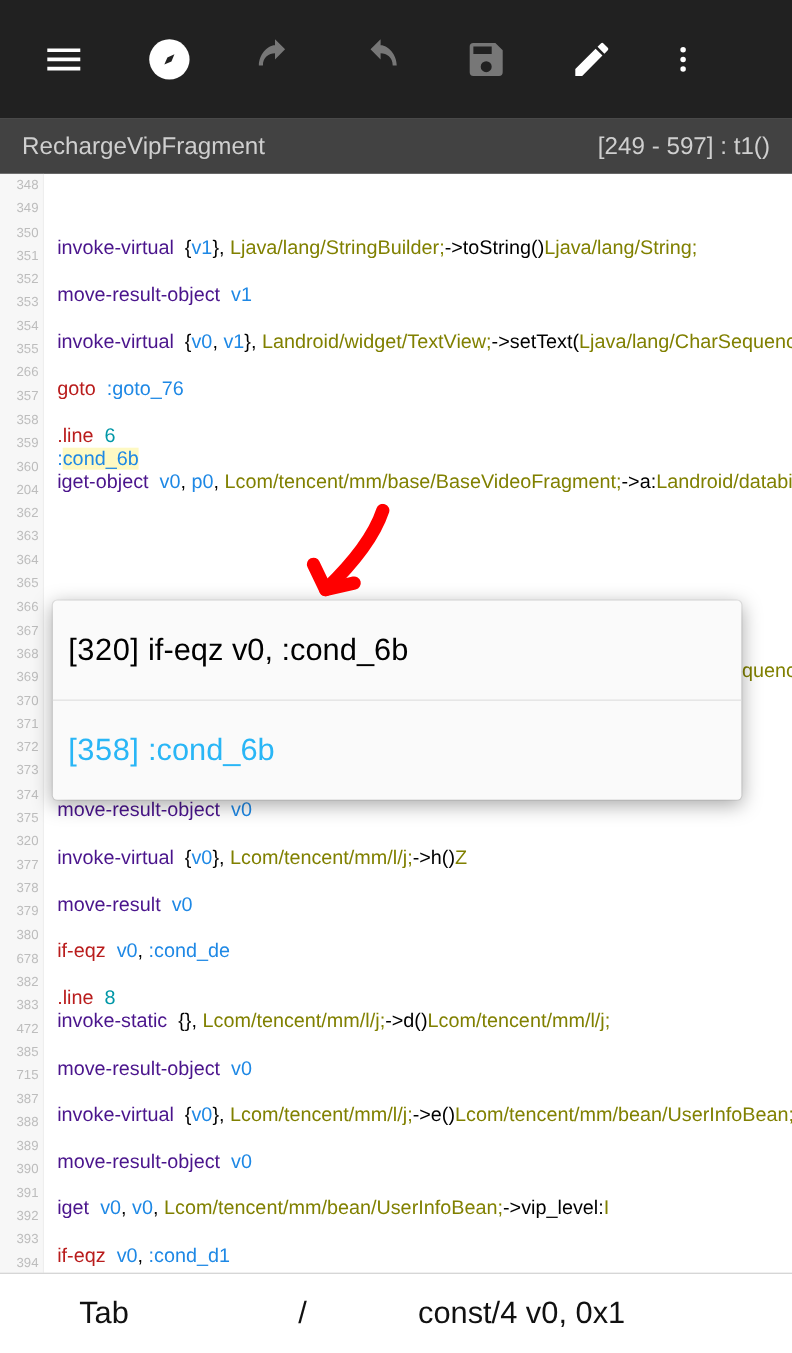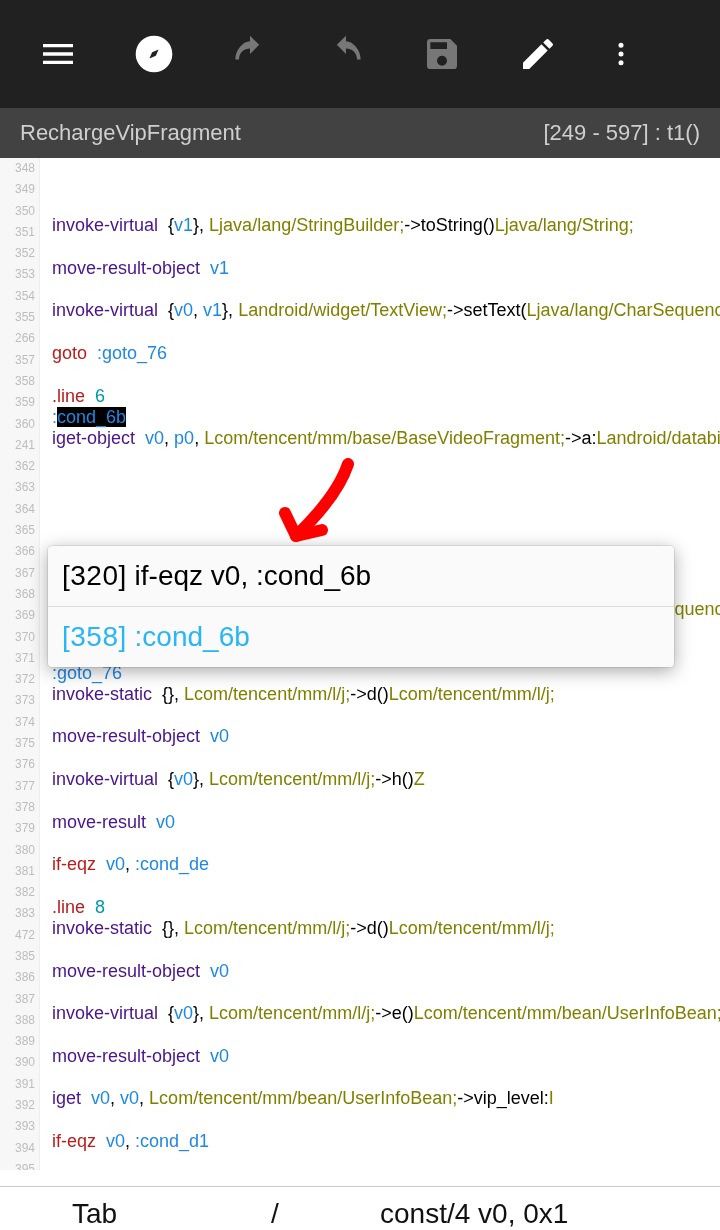--- a/index.html
+++ b/index.html
@@ -15,33 +15,33 @@
   .codecol { position:absolute; left:28px; right:0; top:0;margin-top:36px; }
   .line { height:21.3px; line-height:21.3px; white-space:pre; font-size:18px; padding-left:24px;}
   .gline { height:21.3px; line-height:21.3px; }
   
   .t-kw { color:#4A148C; }      
   .t-reg { color:#1E88E5; }     
   .t-cls { color:#808000; }     
   .t-num { color:#0097A7; }     
   .t-dir { color:#b91c1c; }     
   .t-punc{ color:#000; }
-  .hl   { background:#000000;text-align:right; }
+  .hl   { background:#fef9c3;text-align:right; }
   
   .popup { position:absolute; left:48px; top:388px; width:626px; background:#fafafa; border-radius:4px;
            box-shadow:0 4px 18px rgba(0,0,0,.35),0 0 0 1px rgba(0,0,0,.08); z-index:20;}
-  .popup .item { padding:14px 14px; font-size:28px; }
+  .popup .item { padding:29px 14px; font-size:28px; }
   .popup .sep { border-top:1px solid #ddd; }
   .popup .lnum { letter-spacing:.5px; }
   .popup .sel { color:#29B6F6; }
   
   .arrow { position:absolute; left:240px; top:300px; z-index:30; }
   
-  .bottombar { position:absolute; left:0; right:0; bottom:0; height:44px; border-top:1px solid #ccc;
-               display:flex; align-items:flex-end; font-size:28px; color:#111; background:#fff; }
+  .bottombar { position:absolute; left:0; right:0; bottom:0; height:73px; border-top:1px solid #ccc;
+               display:flex; align-items:center; font-size:28px; color:#111; background:#fff; }
   .bottombar .cell { flex:1; text-align:center; }
   .bottombar .cell:first-child { flex:0 0 190px; text-align:left; padding-left:72px;}
   .bottombar .cell:last-child { flex:0 0 360px; text-align:left; padding-left:20px;}
 </style>
 </head>
 <body>
 
 <div class="toolbar">
   <div class="tb-btn">
     <svg width="40" height="40" viewBox="0 0 24 24">
@@ -96,46 +96,46 @@
       <div class="gline">351</div>
       <div class="gline">352</div>
       <div class="gline">353</div>
       <div class="gline">354</div>
       <div class="gline">355</div>
       <div class="gline">266</div>
       <div class="gline">357</div>
       <div class="gline">358</div>
       <div class="gline">359</div>
       <div class="gline">360</div>
-      <div class="gline">241</div>
+      <div class="gline">204</div>
       <div class="gline">362</div>
       <div class="gline">363</div>
       <div class="gline">364</div>
       <div class="gline">365</div>
       <div class="gline">366</div>
       <div class="gline">367</div>
       <div class="gline">368</div>
       <div class="gline">369</div>
       <div class="gline">370</div>
       <div class="gline">371</div>
       <div class="gline">372</div>
       <div class="gline">373</div>
       <div class="gline">374</div>
       <div class="gline">375</div>
-      <div class="gline">376</div>
+      <div class="gline">320</div>
       <div class="gline">377</div>
       <div class="gline">378</div>
       <div class="gline">379</div>
       <div class="gline">380</div>
-      <div class="gline">381</div>
+      <div class="gline">678</div>
       <div class="gline">382</div>
       <div class="gline">383</div>
       <div class="gline">472</div>
       <div class="gline">385</div>
-      <div class="gline">386</div>
+      <div class="gline">715</div>
       <div class="gline">387</div>
       <div class="gline">388</div>
       <div class="gline">389</div>
       <div class="gline">390</div>
       <div class="gline">391</div>
       <div class="gline">392</div>
       <div class="gline">393</div>
       <div class="gline">394</div>
       <div class="gline">395</div>
     </div>

